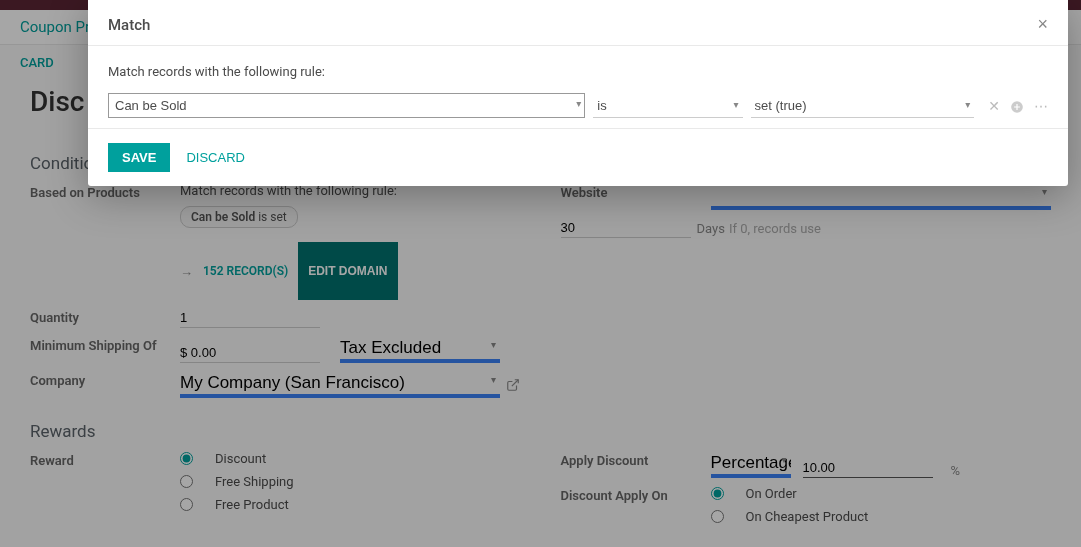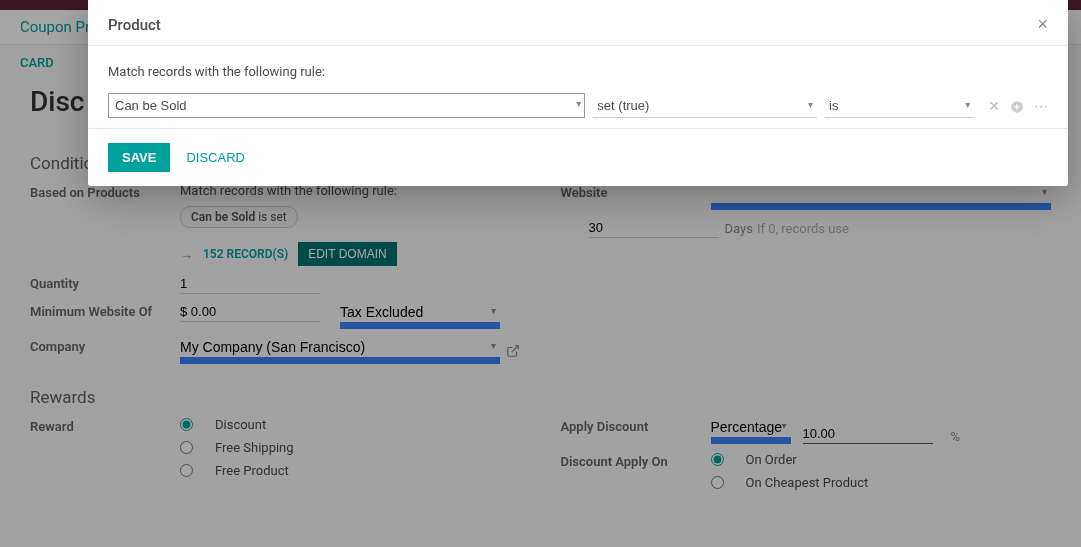--- a/index.html
+++ b/index.html
@@ -18,24 +18,24 @@
 
   .field-row { display: flex; margin-bottom: 8px; align-items: flex-start; }
   .field-label { width: 150px; font-size: 13px; color: #666; font-weight: 600; padding-top: 2px; }
   .field-value { flex: 1; font-size: 13px; color: #4c4c4c; }
 
   .tag-pill { display: inline-block; border: 1px solid #ccc; border-radius: 10px; padding: 3px 10px; font-size: 12px; color: #555; background: #f5f5f5; margin-bottom: 6px; }
   .tag-pill .tag-field { font-weight: 600; }
   .records-row { margin-top: 8px; display: flex; align-items: center; gap: 10px; }
   .records-link { color: #00a09d; font-size: 12px; font-weight: 600; }
   .arrow-icon { color: #888; font-size: 13px; }
-  .btn-teal { background: #00726f; color: #fff; border: none; padding: 5px 10px; font-size: 12px; font-weight: 400; cursor: pointer; }
+  .btn-teal { background: #00726f; color: #fff; border: none; padding: 22px 10px; font-size: 12px; font-weight: 700; cursor: pointer; }
 
   .input-underline { border: none; border-bottom: 1px solid #ccc; background: transparent; font-size: 13px; padding: 2px 0; }
-  .select-underline { border: none; border-bottom: 7px solid #3b82f6; background: transparent; font-size: 14px; padding: 2px 0; appearance: none; }
+  .select-underline { border: none; border-bottom: 4px solid #3b82f6; background: transparent; font-size: 17px; padding: 2px 0; appearance: none; }
   .select-with-caret { position: relative; display: inline-block; }
   .select-with-caret::after { content: '▾'; position: absolute; right: 4px; top: 3px; color: #888; font-size: 10px; pointer-events: none; }
 
   .radio-row { display: flex; align-items: center; margin-bottom: 8px; gap: 22px; }
   .radio-row input[type="radio"] { accent-color: #00a09d; }
 
   .ext-link { color: #888; margin-left: 6px; cursor: pointer; }
   .suffix-label { color: #888; font-size: 13px; margin-left: 6px; }
   .hint-text { color: #aaa; font-size: 13px; margin-left: 4px; }
 
@@ -95,22 +95,22 @@
           </div>
         </div>
       </div>
       <div class="field-row">
         <div class="field-label">Quantity</div>
         <div class="field-value">
           <input class="input-underline" style="width: 140px;" value="1">
         </div>
       </div>
       <div class="field-row">
-        <div class="field-label">Minimum Website Of</div>
-        <div class="field-value" style="display:flex; gap:20px; align-items:flex-start;">
+        <div class="field-label">Minimum Shipping Of</div>
+        <div class="field-value" style="display:flex; gap:20px; align-items:flex-end;">
           <input class="input-underline" style="width: 140px;" value="$ 0.00">
           <div class="select-with-caret" style="width:160px;">
             <select class="select-underline" style="width:100%;">
               <option>Tax Excluded</option>
             </select>
           </div>
         </div>
       </div>
       <div class="field-row">
         <div class="field-label">Company</div>
@@ -136,21 +136,21 @@
         <div class="field-value">
           <div class="select-with-caret" style="width:100%;">
             <select class="select-underline" style="width:100%;">
               <option></option>
             </select>
           </div>
         </div>
       </div>
       <div class="field-row">
         <div class="field-value" style="display:flex; align-items:center;">
-          <input class="input-underline" style="width: 130px; margin-left: 28px;" value="30">
+          <input class="input-underline" style="width: 130px;" value="30">
           <span class="suffix-label">Days</span>
           <span class="hint-text">If 0, records use</span>
         </div>
       </div>
     </div>
   </div>
 
   <div class="section-title">Rewards</div>
   <div class="columns">
     <div class="col">
@@ -198,39 +198,39 @@
           </div>
         </div>
       </div>
     </div>
   </div>
 </div>
 
 <div class="overlay"></div>
 <div class="modal">
   <div class="modal-header">
-    <div class="modal-title">Product</div>
+    <div class="modal-title">Match</div>
     <button class="modal-close">×</button>
   </div>
   <div class="modal-body">
     <div class="modal-desc">Match records with the following rule:</div>
     <div class="rule-row">
       <div class="sel field">
         <select>
           <option>Can be Sold</option>
         </select>
       </div>
+      <div class="sel op">
+        <select>
+          <option>is</option>
+        </select>
+      </div>
       <div class="sel val">
         <select>
           <option>set (true)</option>
-        </select>
-      </div>
-      <div class="sel op">
-        <select>
-          <option>is</option>
         </select>
       </div>
       <div class="rule-actions">
         <span title="remove">✕</span>
         <span title="add" style="font-size:16px;">
           <svg class="icon" viewBox="0 0 24 24" fill="currentColor">
               <circle cx="12" cy="12" r="10" fill="#ccc"></circle>
               <path d="M12 7v10M7 12h10" stroke="#fff" stroke-width="2"></path>
             </svg>
         </span>

